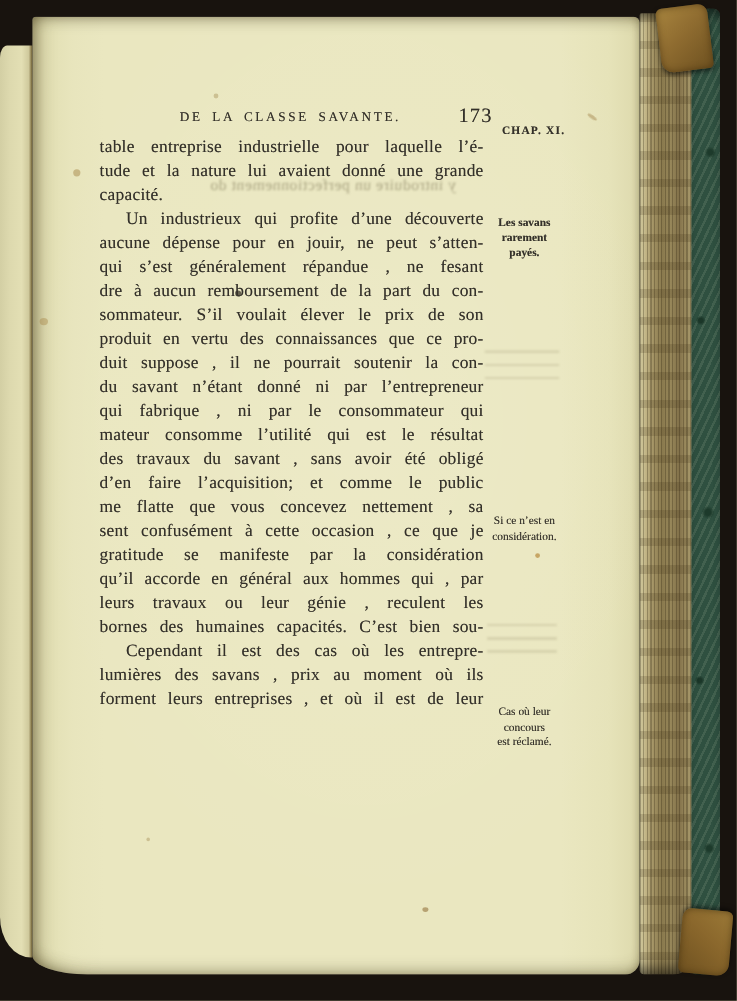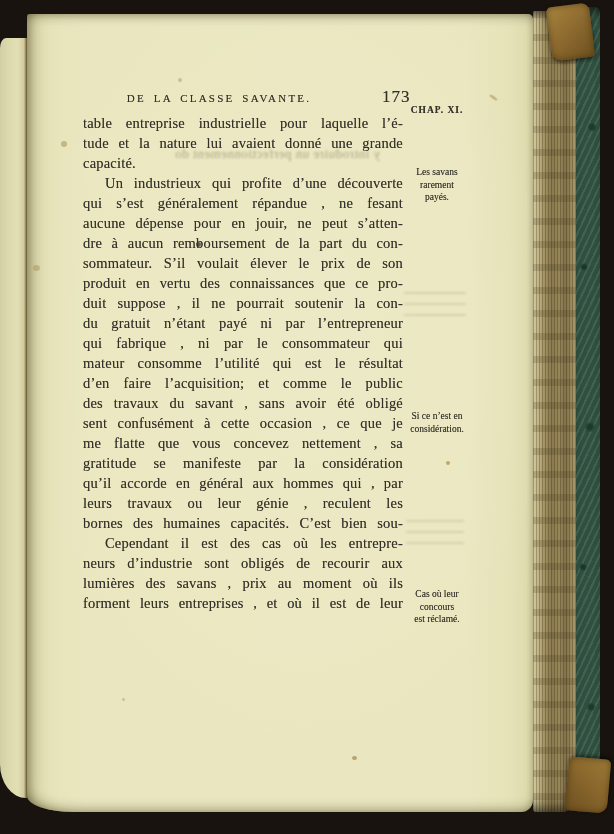--- a/index.html
+++ b/index.html
@@ -63,28 +63,28 @@
   .ghost-line{position:absolute;left:90px;top:146px;width:290px;z-index:3;
     font-size:13px;color:rgba(118,112,78,0.55);transform:scaleX(-1);
     filter:blur(0.8px);letter-spacing:0.5px;white-space:nowrap;overflow:hidden;}
   .ghost-blob{position:absolute;z-index:3;filter:blur(1px);opacity:0.5;
     background:repeating-linear-gradient(180deg, rgba(120,110,75,0.35) 0 2px, rgba(0,0,0,0) 2px 11px);}
   .gb1{left:404px;top:292px;width:62px;height:32px;}
   .gb2{left:406px;top:520px;width:58px;height:24px;}
 
   
   .ink{color:#33302a;text-shadow:0 0 0.5px rgba(45,40,30,0.5);}
-  .running-title{position:absolute;left:89px;top:92px;width:260px;z-index:6;
+  .running-title{position:absolute;left:112px;top:92px;width:260px;z-index:6;
     text-align:center;font-size:11px;letter-spacing:2.2px;word-spacing:3px;}
   .folio{position:absolute;left:382px;top:87px;z-index:6;font-size:17px;letter-spacing:1px;}
   .margin-note{position:absolute;left:403px;width:68px;z-index:6;
     font-size:9.5px;line-height:12.5px;text-align:center;}
-  .mn-chap{top:104px;text-align:center;font-weight:bold;font-size:9.5px;letter-spacing:1px;}
-  .mn-1{top:166px;}
-  .mn-2{top:410px;}
+  .mn-chap{top:104px;text-align:right;font-weight:bold;font-size:9.5px;letter-spacing:1px;}
+  .mn-1{top:180px;font-weight:bold;}
+  .mn-2{top:429px;}
   .mn-3{top:588px;}
 
   .body-text{position:absolute;left:83px;top:113px;width:320px;z-index:6;
     font-size:14.5px;letter-spacing:0.2px;}
   .para{margin:0;padding:0;}
   .tline{height:20px;line-height:20px;text-align:justify;text-align-last:justify;
     overflow:hidden;white-space:nowrap;}
   .tline.flush{text-align-last:left;}
   .tline.first{padding-left:22px;}
 </style>
@@ -133,37 +133,36 @@
   </div>
 
 <div class="body-text ink" id="body-text">
     <div class="para">
       <div class="tline">table entreprise industrielle pour laquelle l’é-</div>
       <div class="tline">tude et la nature lui avaient donné une grande</div>
       <div class="tline flush">capacité.</div>
     </div>
     <div class="para">
       <div class="tline first">Un industrieux qui profite d’une découverte</div>
+      <div class="tline">aucune dépense pour en jouir, ne peut s’atten-</div>
       <div class="tline">qui s’est généralement répandue , ne fesant</div>
-      <div class="tline">aucune dépense pour en jouir, ne peut s’atten-</div>
       <div class="tline">dre à aucun remboursement de la part du con-</div>
       <div class="tline">sommateur. S’il voulait élever le prix de son</div>
       <div class="tline">produit en vertu des connaissances que ce pro-</div>
       <div class="tline">duit suppose , il ne pourrait soutenir la con-</div>
-      <div class="tline">du gratuit n’étant payé ni par l’entrepreneur</div>
+      <div class="tline">du savant n’étant donné ni par l’entrepreneur</div>
       <div class="tline">qui fabrique , ni par le consommateur qui</div>
       <div class="tline">mateur consomme l’utilité qui est le résultat</div>
+      <div class="tline">des travaux du savant , sans avoir été obligé</div>
       <div class="tline">d’en faire l’acquisition; et comme le public</div>
-      <div class="tline">des travaux du savant , sans avoir été obligé</div>
+      <div class="tline">me flatte que vous concevez nettement , sa</div>
       <div class="tline">sent confusément à cette occasion , ce que je</div>
-      <div class="tline">me flatte que vous concevez nettement , sa</div>
       <div class="tline">gratitude se manifeste par la considération</div>
       <div class="tline">qu’il accorde en général aux hommes qui , par</div>
       <div class="tline">leurs travaux ou leur génie , reculent les</div>
       <div class="tline">bornes des humaines capacités. C’est bien sou-</div>
     </div>
     <div class="para">
       <div class="tline first">Cependant il est des cas où les entrepre-</div>
-      <div class="tline">neurs d’industrie sont obligés de recourir aux</div>
       <div class="tline">lumières des savans , prix au moment où ils</div>
       <div class="tline">forment leurs entreprises , et où il est de leur</div>
     </div>
   </div>
 
 </body></html>

